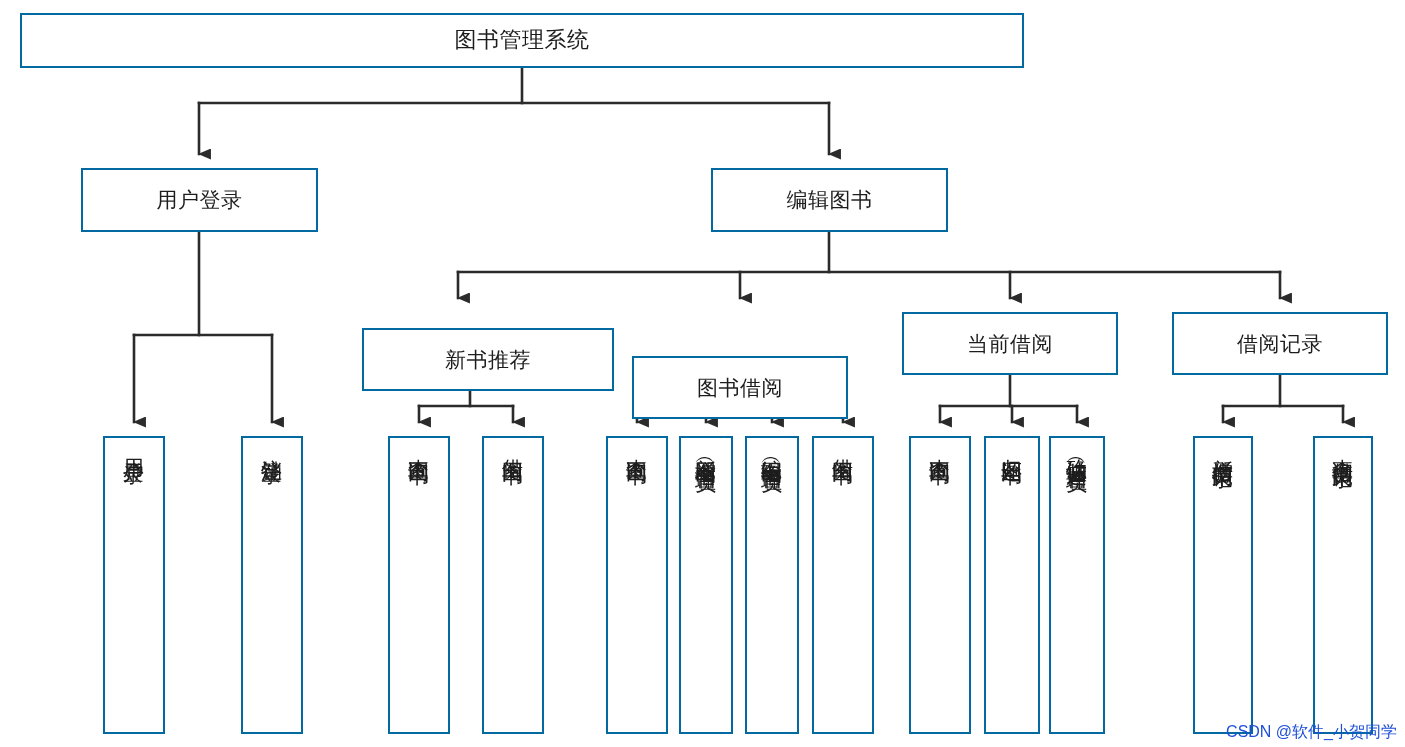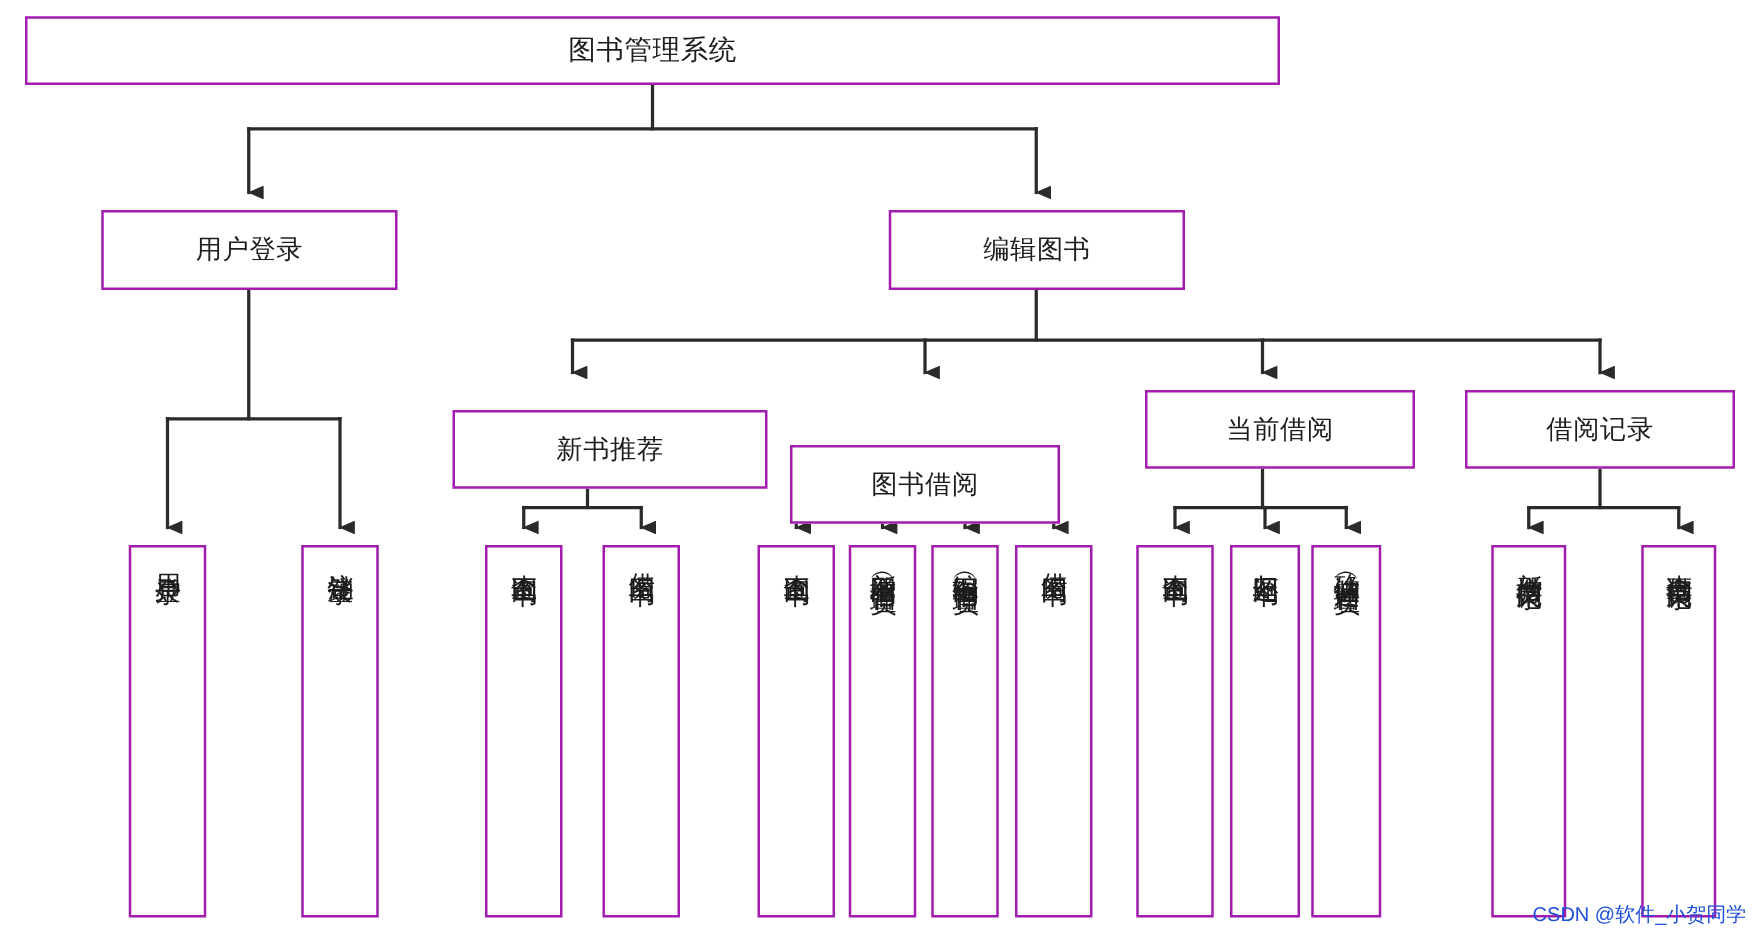--- a/index.html
+++ b/index.html
@@ -22,21 +22,21 @@
     left: 0;
     top: 0;
     width: 1405px;
     height: 747px;
     pointer-events: none;
   }
   .node {
     position: absolute;
     box-sizing: border-box;
     background: #ffffff;
-    border: 2px solid #a21caf;
+    border: 2px solid #0369a1;
     display: flex;
     align-items: center;
     justify-content: center;
     color: #1d1d1d;
     z-index: 2;
   }
   .node .label {
     display: block;
     text-align: center;
     line-height: 1.12;
@@ -135,21 +135,21 @@
   <div class="node horizontal" style="left: 711px; top: 168px; width: 237px; height: 64px;">
     <span class="label">编辑图书</span>
   </div>
 
   <div class="node horizontal" style="left: 362px; top: 328px; width: 252px; height: 63px;">
     <span class="label">新书推荐</span>
   </div>
   <div class="node horizontal" style="left: 632px; top: 312px; width: 216px; height: 63px; margin-top: 44px;">
     <span class="label">图书借阅</span>
   </div>
-  <div class="node horizontal" style="left: 902px; top: 312px; width: 216px; height: 63px; margin-left: 14px;">
+  <div class="node horizontal" style="left: 902px; top: 312px; width: 216px; height: 63px;">
     <span class="label">当前借阅</span>
   </div>
   <div class="node horizontal" style="left: 1172px; top: 312px; width: 216px; height: 63px;">
     <span class="label">借阅记录</span>
   </div>
 
   <div class="node vertical" style="left: 103px; top: 436px; width: 62px; height: 298px;">
     <span class="label">用户登录</span>
   </div>
   <div class="node vertical" style="left: 241px; top: 436px; width: 62px; height: 298px;">

